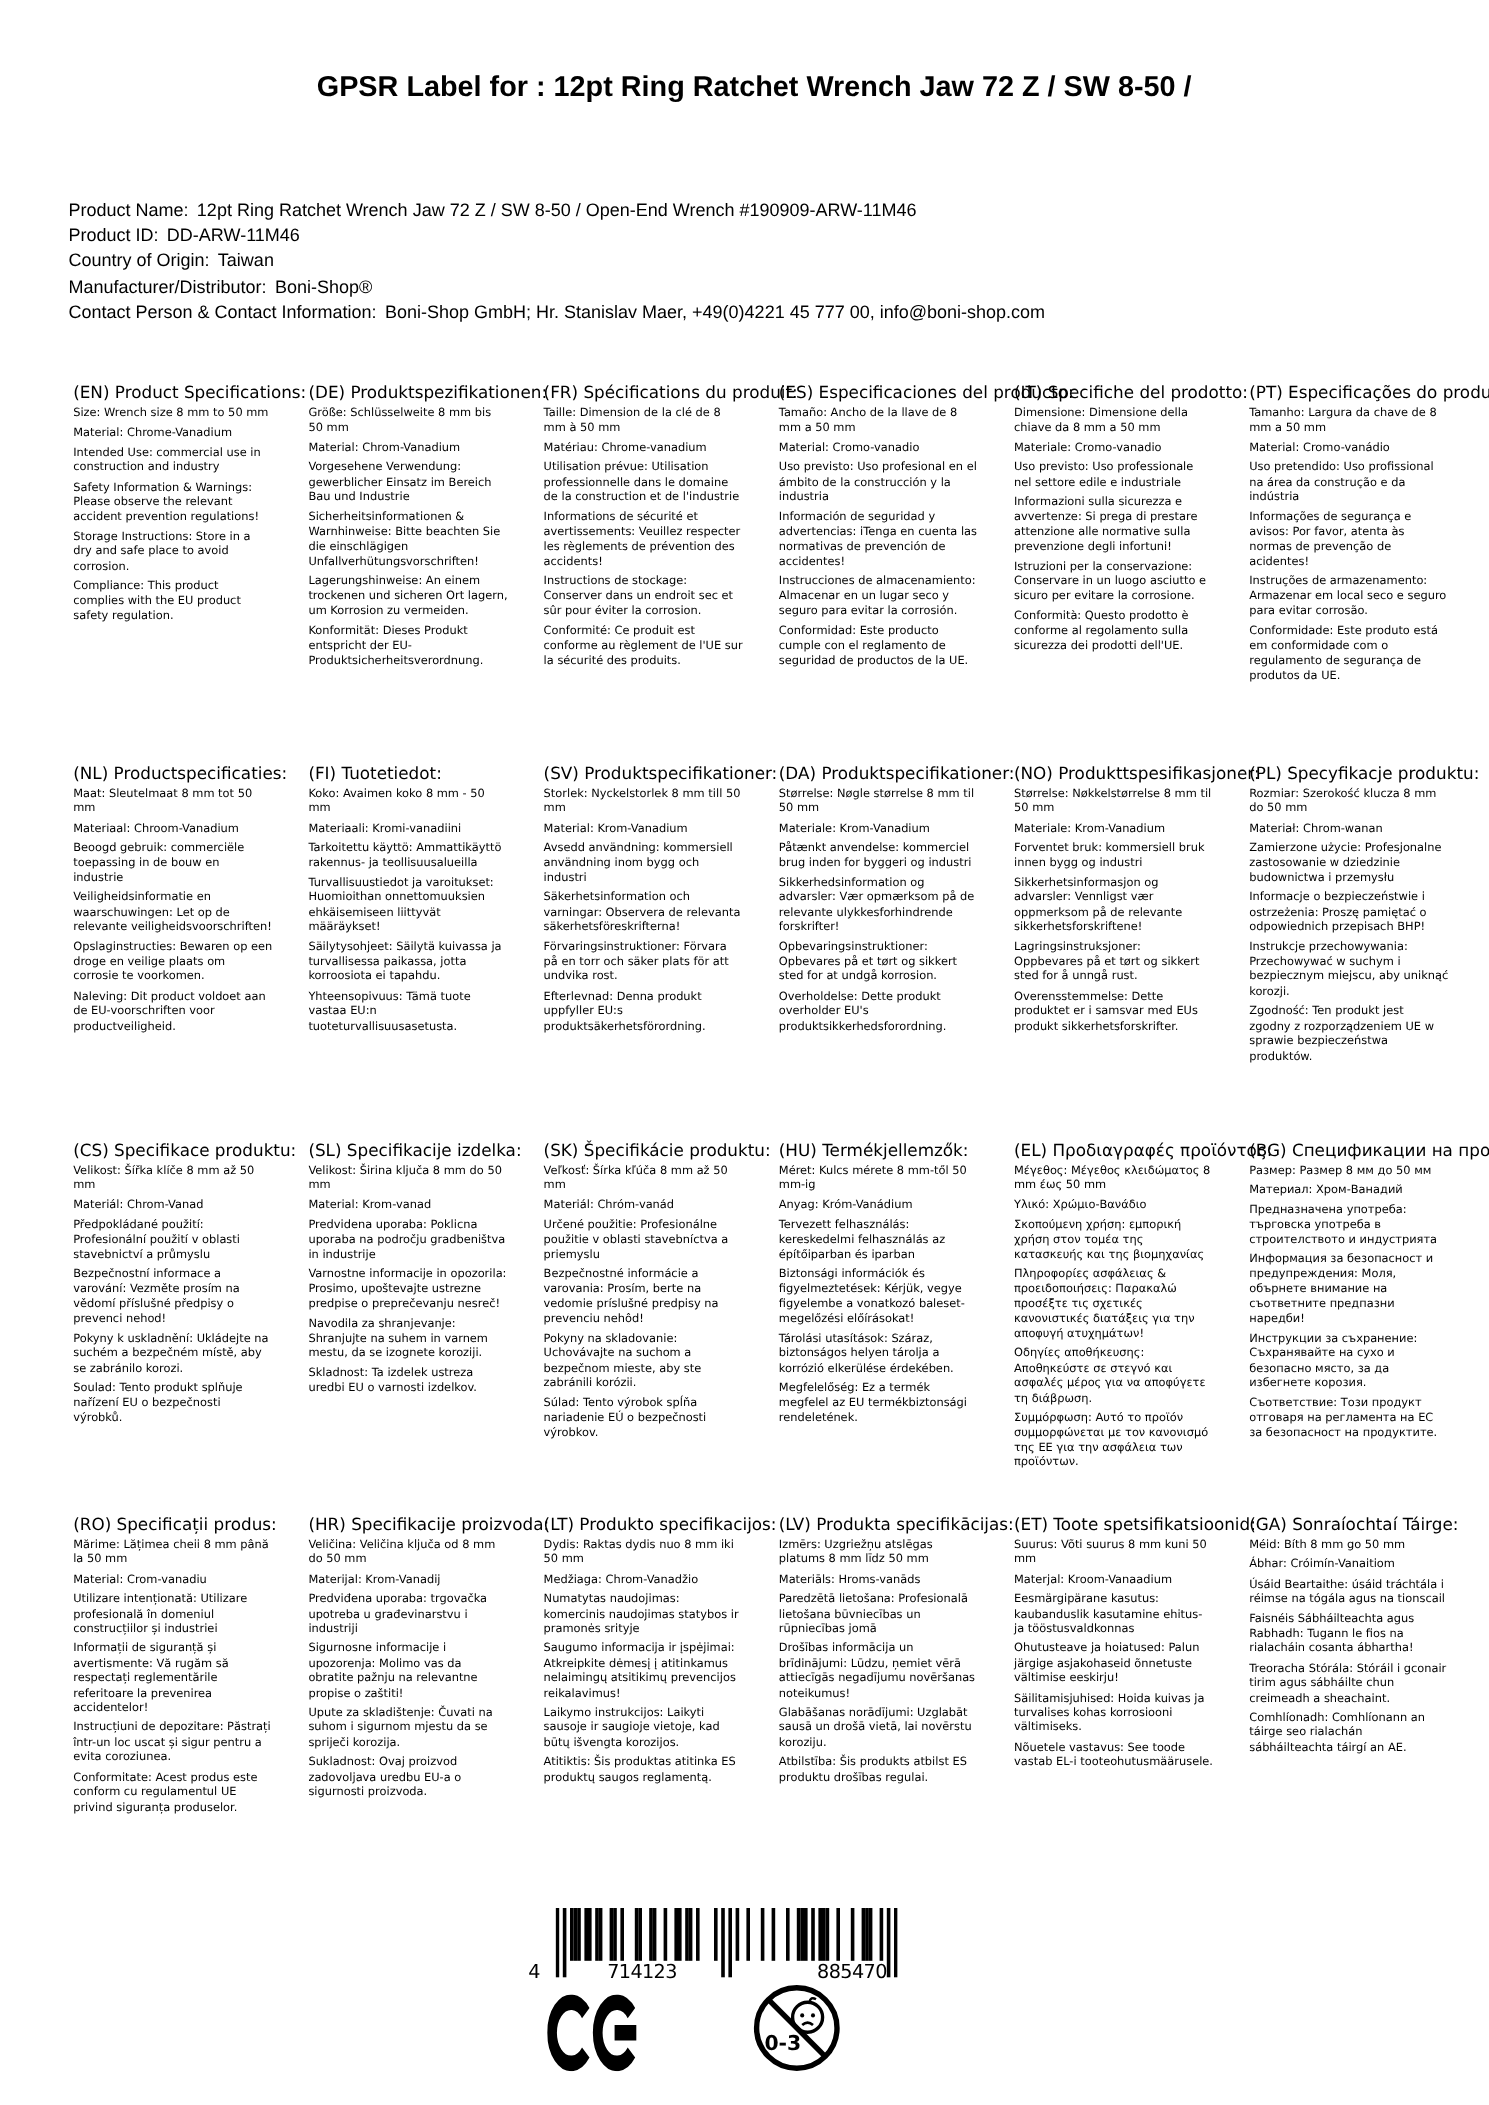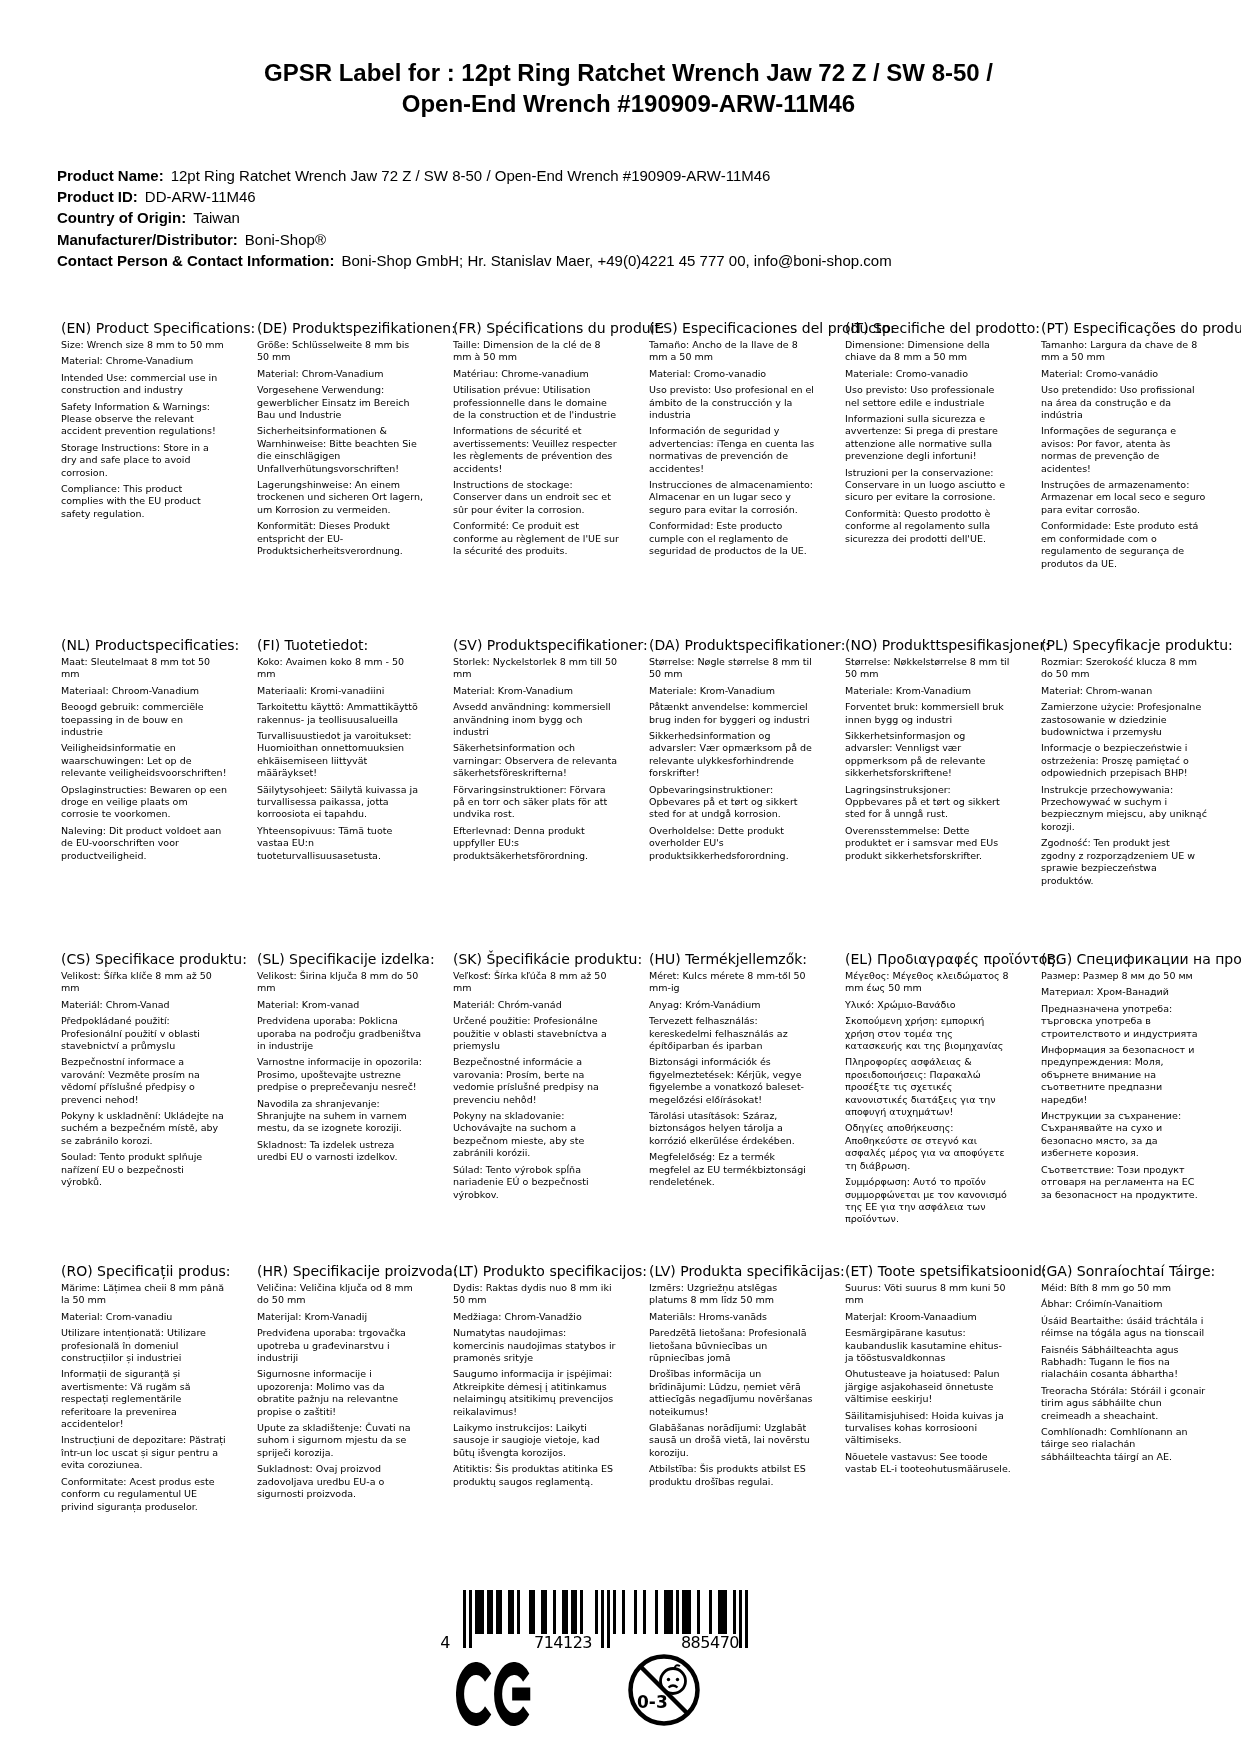--- a/index.html
+++ b/index.html
@@ -4,41 +4,41 @@
 <style>
   html,body{margin:0;padding:0}
   body{width:1241px;height:1754px;position:relative;background:#fff;color:#000;
        font-family:"DejaVu Sans",sans-serif;overflow:hidden}
   .title{position:absolute;top:57px;left:16px;right:0;text-align:center;
          font-family:"Liberation Sans",sans-serif;font-weight:bold;
          font-size:24px;line-height:31px;white-space:pre-line}
   .info{position:absolute;left:57px;top:165px;
         font-family:"Liberation Sans",sans-serif;font-size:15px;line-height:21.2px}
   .info-row{white-space:nowrap}
-  .info-label{font-weight:bold}
+  .info-label{font-weight:normal}
   .info-value{margin-left:7px}
   .grid{position:absolute;left:61px;top:320px;display:grid;
         grid-template-columns:repeat(6,166px);column-gap:30px;
         grid-template-rows:317px 314px 312px auto;align-items:start}
   .block{overflow:visible}
   .block-title{font-weight:normal;font-size:14px;white-space:nowrap;margin:0 0 3px 0}
   .spec{font-size:9.5px;line-height:12.4px;margin:0 0 4px 0}
   .barcode-svg{position:absolute;left:463px;top:1590px}
   .bc-digit{position:absolute;top:1633px;font-size:16px;letter-spacing:-0.5px;
             font-family:"DejaVu Sans",sans-serif}
   .bc-first{left:434px;width:22px;text-align:center}
-  .bc-left{left:500px;width:126px;text-align:center}
+  .bc-left{left:472px;width:126px;text-align:center}
   .bc-right{left:613px;width:126px;text-align:right}
   .ce-svg{position:absolute;left:456px;top:1662px}
   .age-svg{position:absolute;left:627px;top:1652px}
 </style>
 </head>
 <body>
 
-<div class="title"><span>GPSR Label for : 12pt Ring Ratchet Wrench Jaw 72 Z / SW 8-50 /</span><br><span>Open-End Wrench #190909-ARW-11M46</span></div>
+<div class="title"><span>GPSR Label for : 12pt Ring Ratchet Wrench Jaw 72 Z / SW 8-50 /</span><br></div>
 
 <div class="info">
     <div class="info-row"><span class="info-label">Product Name:</span><span class="info-value">12pt Ring Ratchet Wrench Jaw 72 Z / SW 8-50 / Open-End Wrench #190909-ARW-11M46</span></div>
     <div class="info-row"><span class="info-label">Product ID:</span><span class="info-value">DD-ARW-11M46</span></div>
     <div class="info-row"><span class="info-label">Country of Origin:</span><span class="info-value">Taiwan</span></div>
     <div class="info-row"><span class="info-label">Manufacturer/Distributor:</span><span class="info-value">Boni-Shop®</span></div>
     <div class="info-row"><span class="info-label">Contact Person &amp; Contact Information:</span><span class="info-value">Boni-Shop GmbH; Hr. Stanislav Maer, +49(0)4221 45 777 00, info@boni-shop.com</span></div>
   </div>
 
 <div class="grid">

